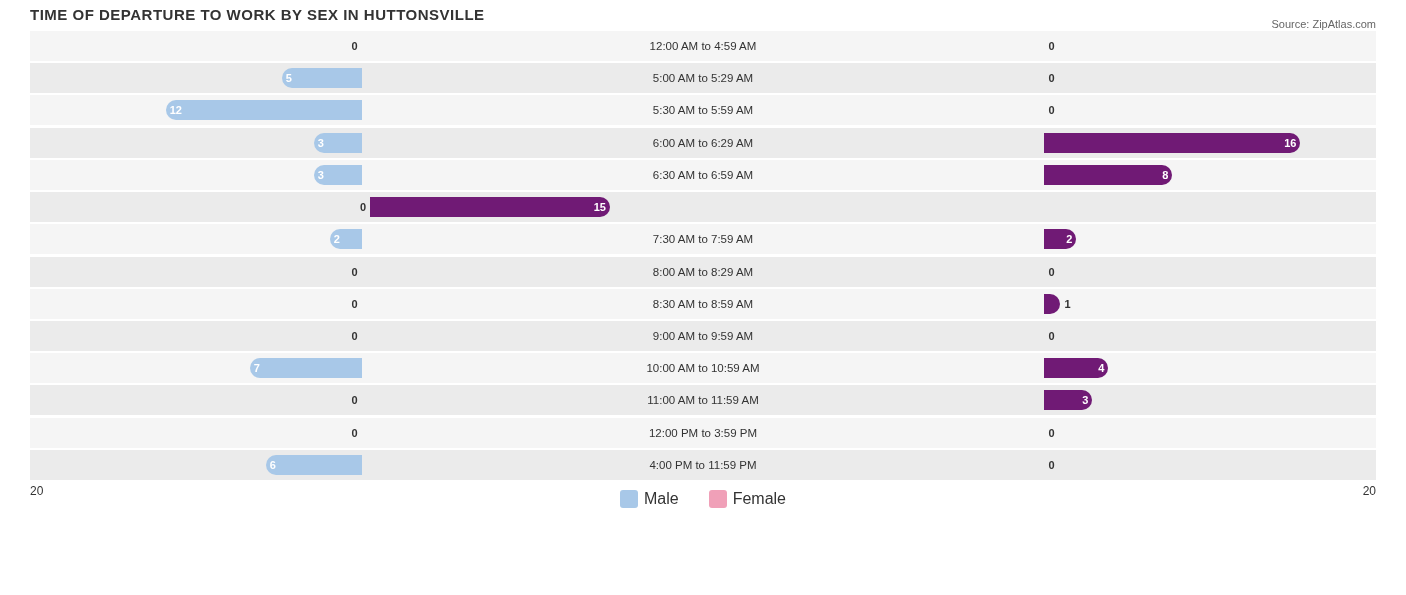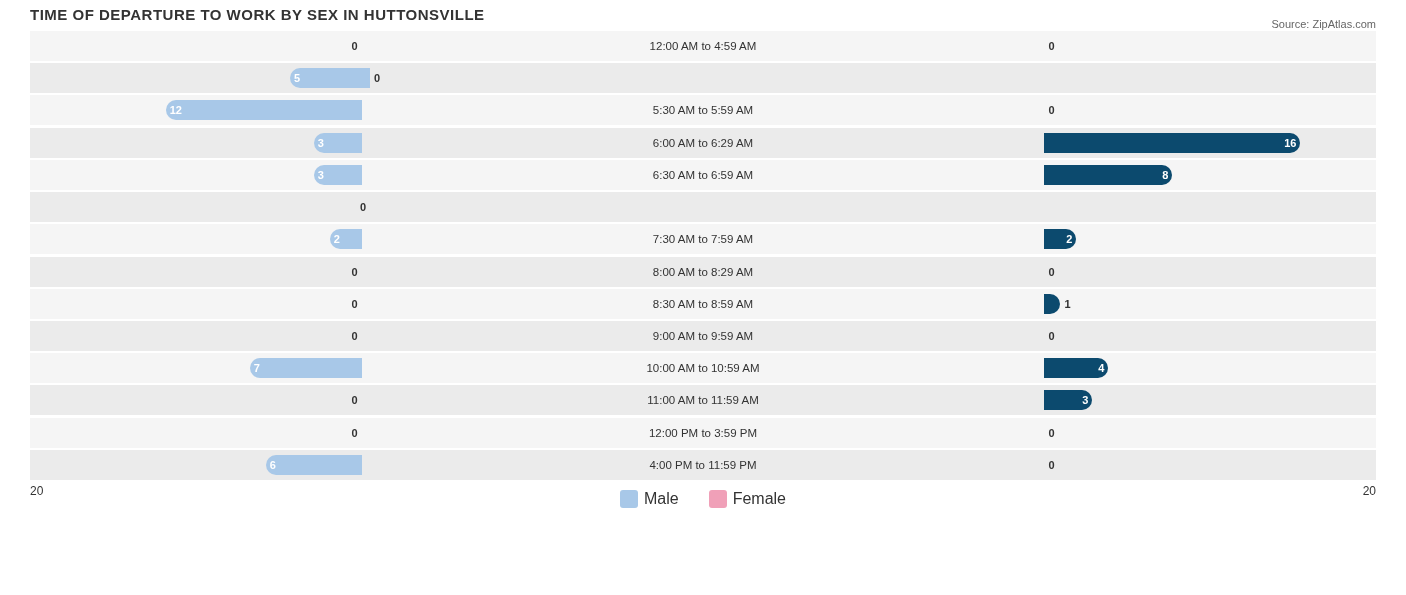--- a/index.html
+++ b/index.html
@@ -82,21 +82,21 @@
       border-radius: 10px 0 0 10px;
       display: flex;
       align-items: center;
       justify-content: flex-start;
       padding-left: 4px;
     }
     .female-bar {
       position: absolute;
       left: 0;
       height: 20px;
-      background: #0c4a6e;
+      background: #701a75;
       border-radius: 0 10px 10px 0;
       display: flex;
       align-items: center;
       justify-content: flex-end;
       padding-right: 4px;
     }
     .male-side {
       width: 340px;
       position: relative;
       height: 100%;
@@ -166,20 +166,23 @@
           <div class="female-side">
             <span style="position: absolute; left: 4px; font-size: 11px; color: rgb(51, 51, 51); font-weight: bold;">0</span>
           </div>
         </div>
         <div class="bar-row">
           <div class="male-side">
             <div class="male-bar" style="width: 80px; position: absolute; right: 0px;">
               <span class="value-inside">5</span>
             </div>
           </div>
+          <div class="label-area">
+            <span class="time-label">5:00 AM to 5:29 AM</span>
+          </div>
           <div class="female-side">
             <span style="position: absolute; left: 4px; font-size: 11px; color: rgb(51, 51, 51); font-weight: bold;">0</span>
           </div>
         </div>
         <div class="bar-row">
           <div class="male-side">
             <div class="male-bar" style="width: 196px; position: absolute; right: 0px;">
               <span class="value-inside">12</span>
             </div>
           </div>
@@ -216,20 +219,25 @@
           </div>
           <div class="female-side">
             <div class="female-bar" style="width: 128px; position: absolute; left: 0px;">
               <span class="value-inside">8</span>
             </div>
           </div>
         </div>
         <div class="bar-row">
           <div class="male-side">
             <span style="position: absolute; right: 4px; font-size: 11px; color: rgb(51, 51, 51); font-weight: bold;">0</span>
+          </div>
+          <div class="female-side">
+            <div class="female-bar" style="width: 240px; position: absolute; left: 0px;">
+              <span class="value-inside">15</span>
+            </div>
           </div>
         </div>
         <div class="bar-row">
           <div class="male-side">
             <div class="male-bar" style="width: 32px; position: absolute; right: 0px;">
               <span class="value-inside">2</span>
             </div>
           </div>
           <div class="label-area">
             <span class="time-label">7:30 AM to 7:59 AM</span>

